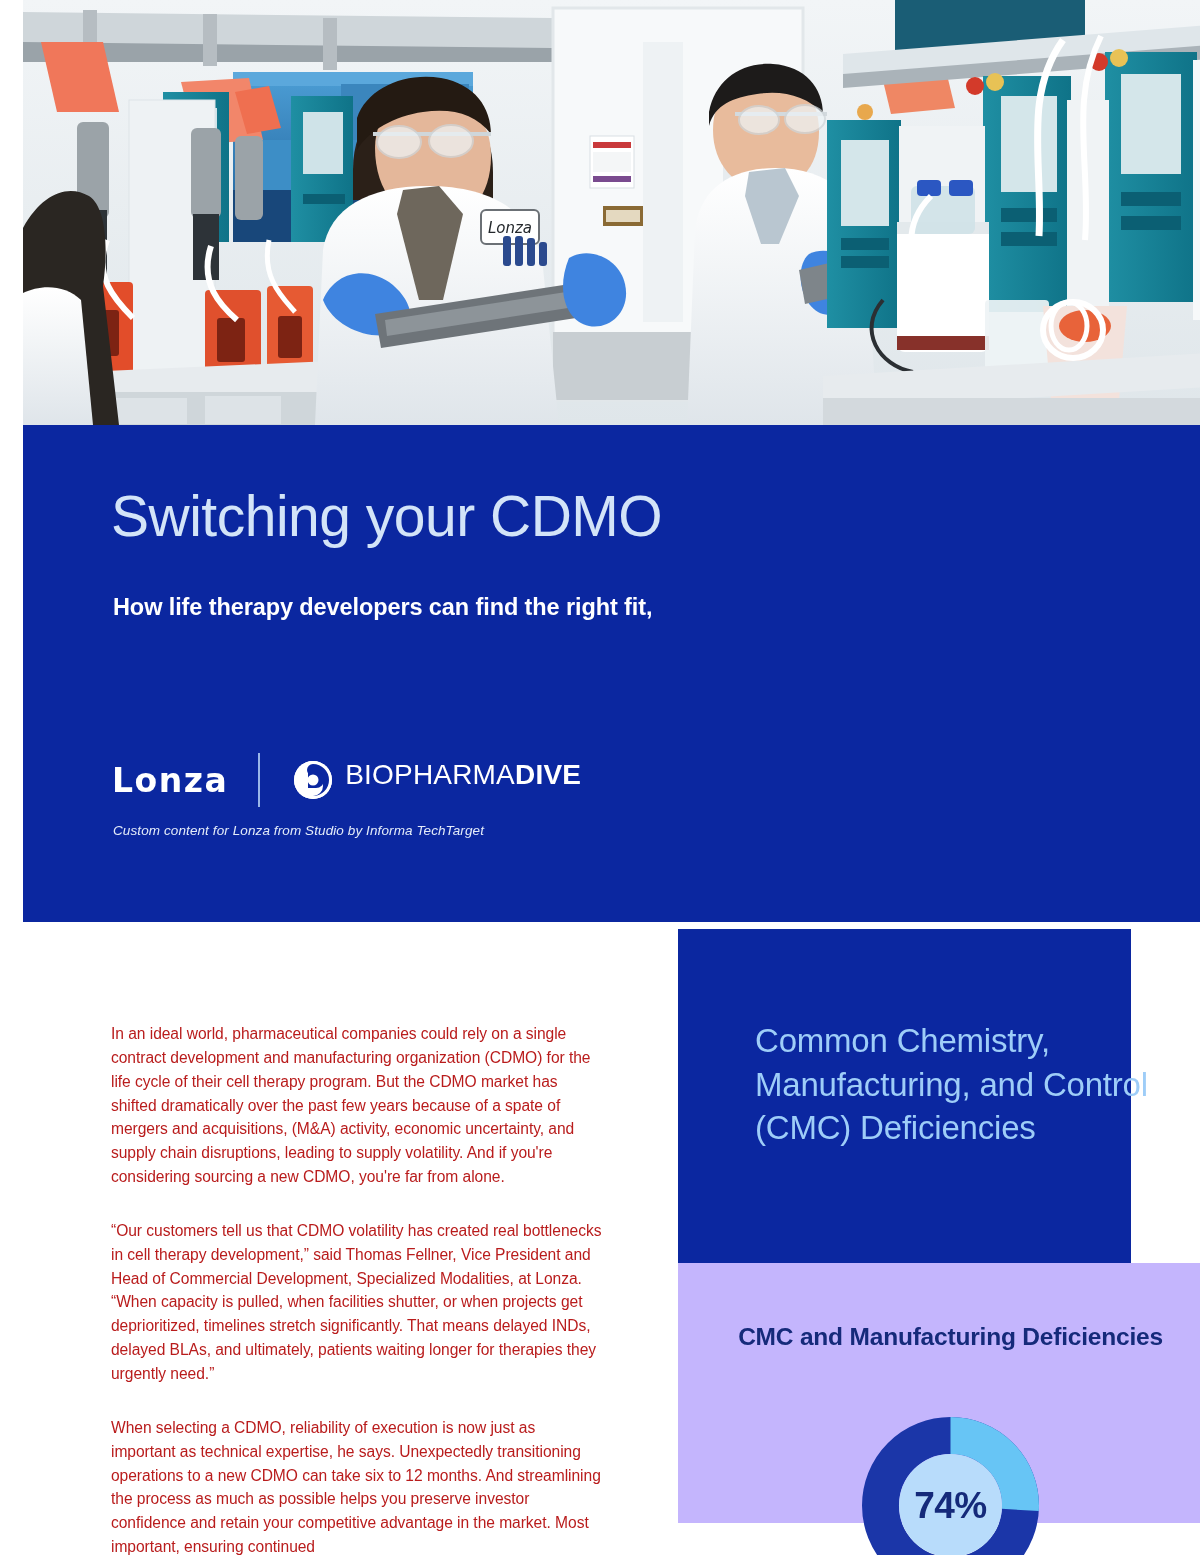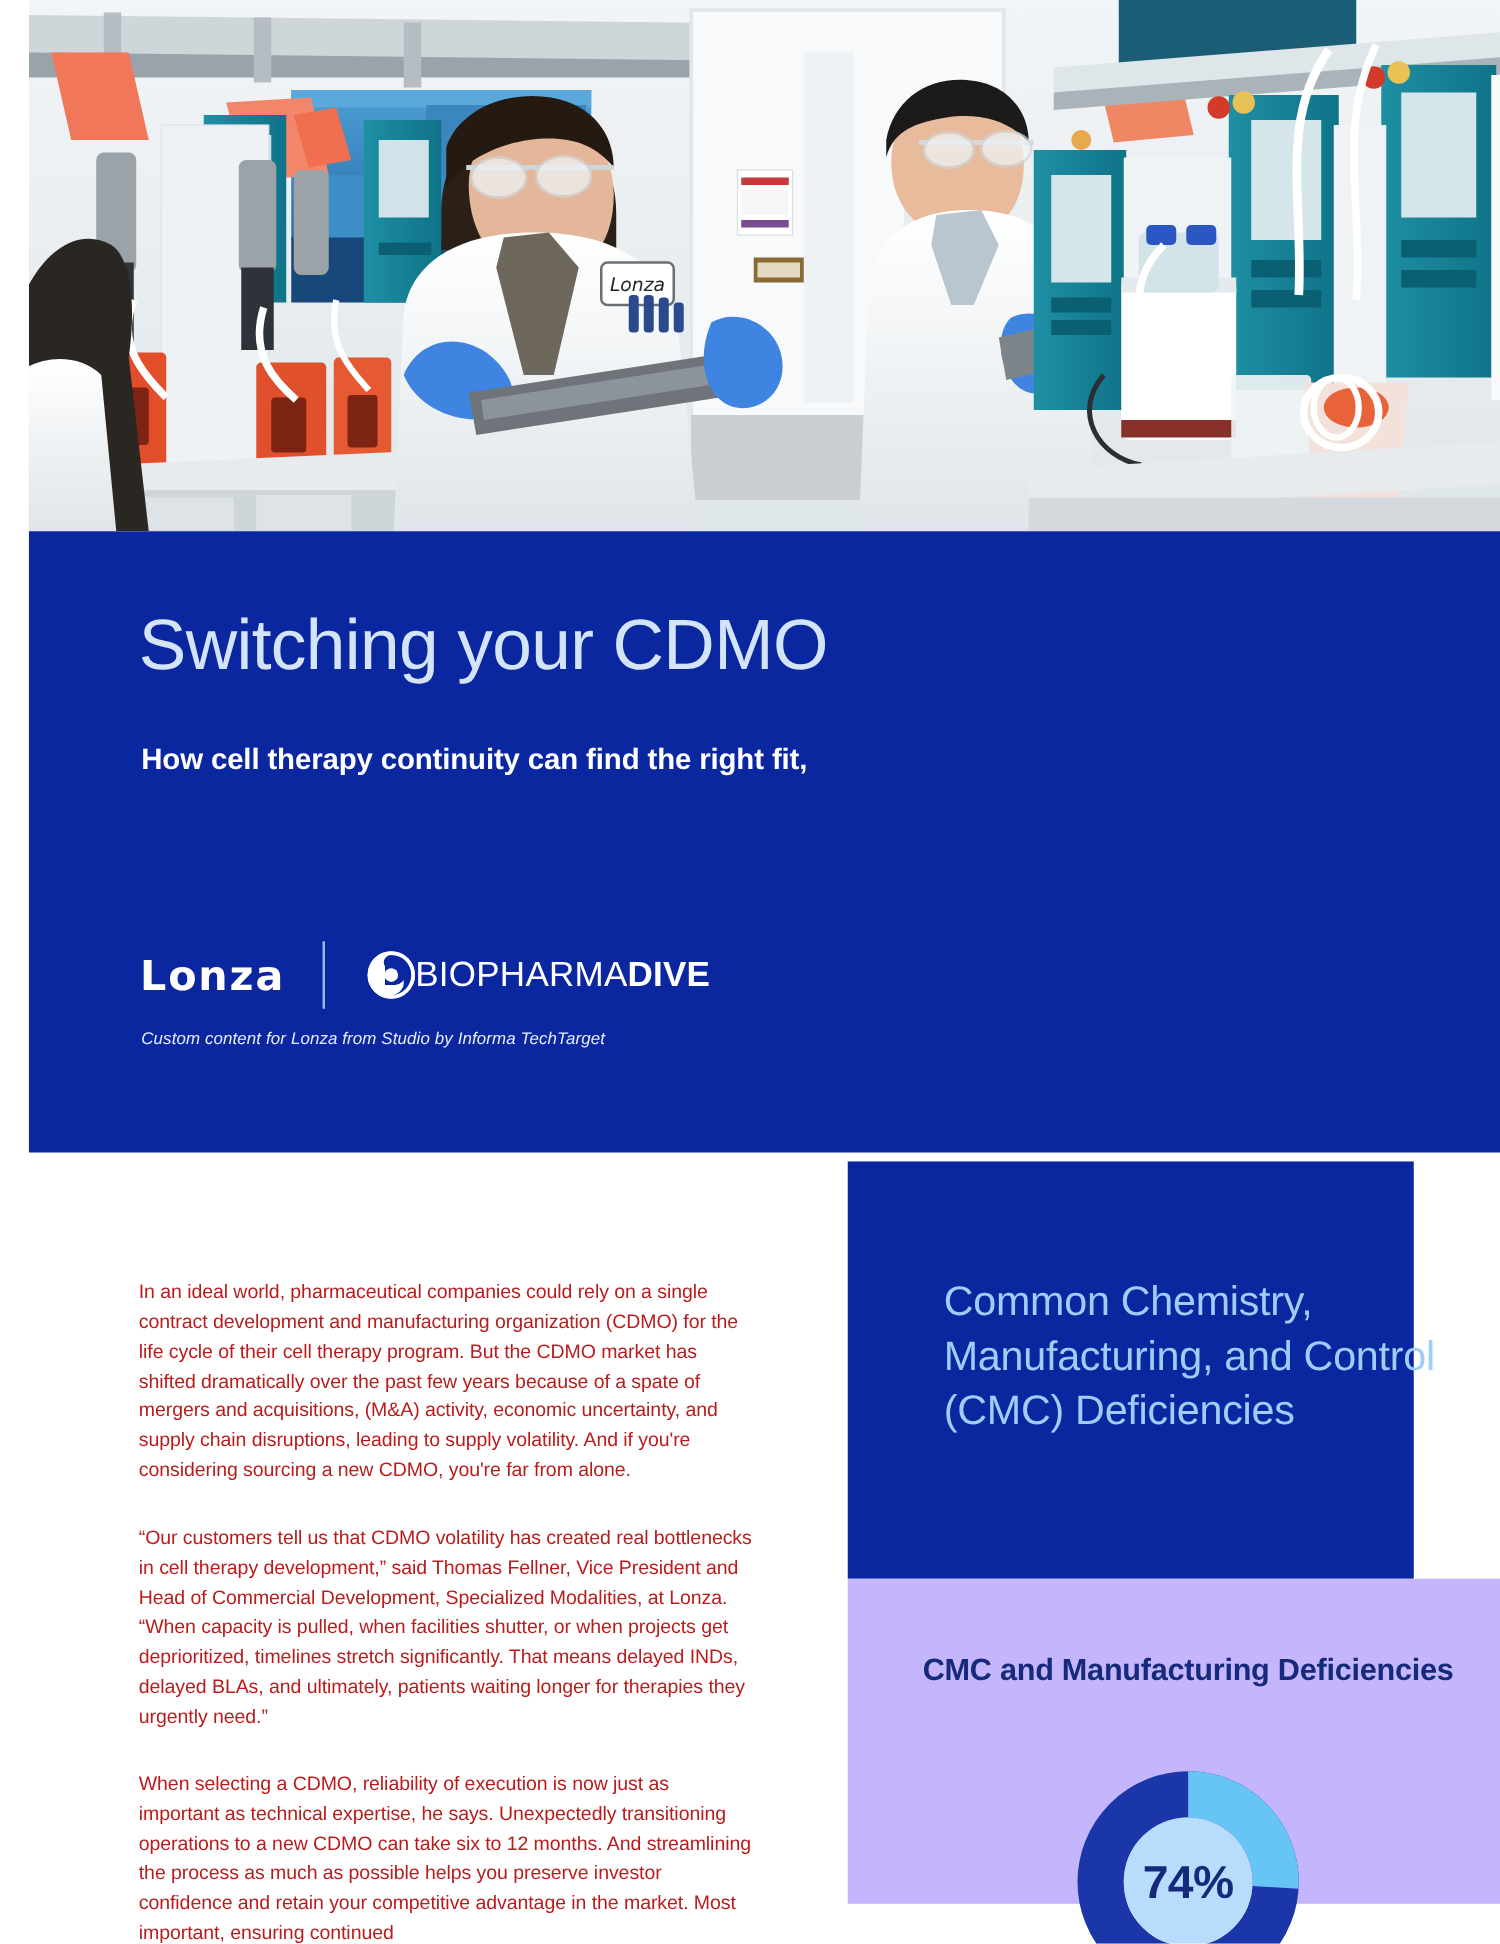--- a/index.html
+++ b/index.html
@@ -41,21 +41,21 @@
   }
   .lonza-word{
     font-size:33px;font-weight:700;color:#ffffff;
     letter-spacing:1.5px;line-height:1;
     font-family:"DejaVu Sans",sans-serif;
   }
   .logo-divider{
     width:2px;height:54px;background:#9ab6e8;
     margin:0 34px 0 30px;
   }
-  .bpd-wrap{display:flex;align-items:center;}
+  .bpd-wrap{display:flex;gap:13px;}
   .bpd-mark{
     width:38px;height:38px;border-radius:50%;
     background:#ffffff;position:relative;flex:0 0 auto;
   }
   .bpd-mark svg{position:absolute;left:0;top:0;}
   .bpd-text{
     font-size:28px;line-height:1;color:#ffffff;letter-spacing:0.2px;
     font-family:"Liberation Sans",sans-serif;
   }
   .bpd-text .b1{font-weight:400;}
@@ -287,21 +287,21 @@
       <path d="M800 376 L1200 352 L1200 386 L800 410 Z" fill="#e7ebee"></path>
       <rect x="800" y="398" width="400" height="27" fill="#d3d9dd"></rect>
     </svg>
   </div>
 
   <div class="hero-band">
 
     <div class="hero-title">Switching your CDMO</div>
 
     <div class="hero-sub">
-      <div>How cell therapy continuity can find the right fit,</div>
+      <div>How life therapy developers can find the right fit,</div>
     </div>
 
     <div class="logos">
       <div class="lonza-word">Lonza</div>
       <div class="logo-divider"></div>
       <div class="bpd-wrap">
         <span class="bpd-mark">
           <svg width="38" height="38" viewBox="0 0 38 38" xmlns="http://www.w3.org/2000/svg" aria-hidden="true">
             <circle cx="19" cy="19" r="19" fill="#ffffff"></circle>
             <path d="M19 3 A16 16 0 0 1 19 35 A10 10 0 0 0 19 15 A6 6 0 0 1 19 3 Z" fill="#0b27a0"></path>

